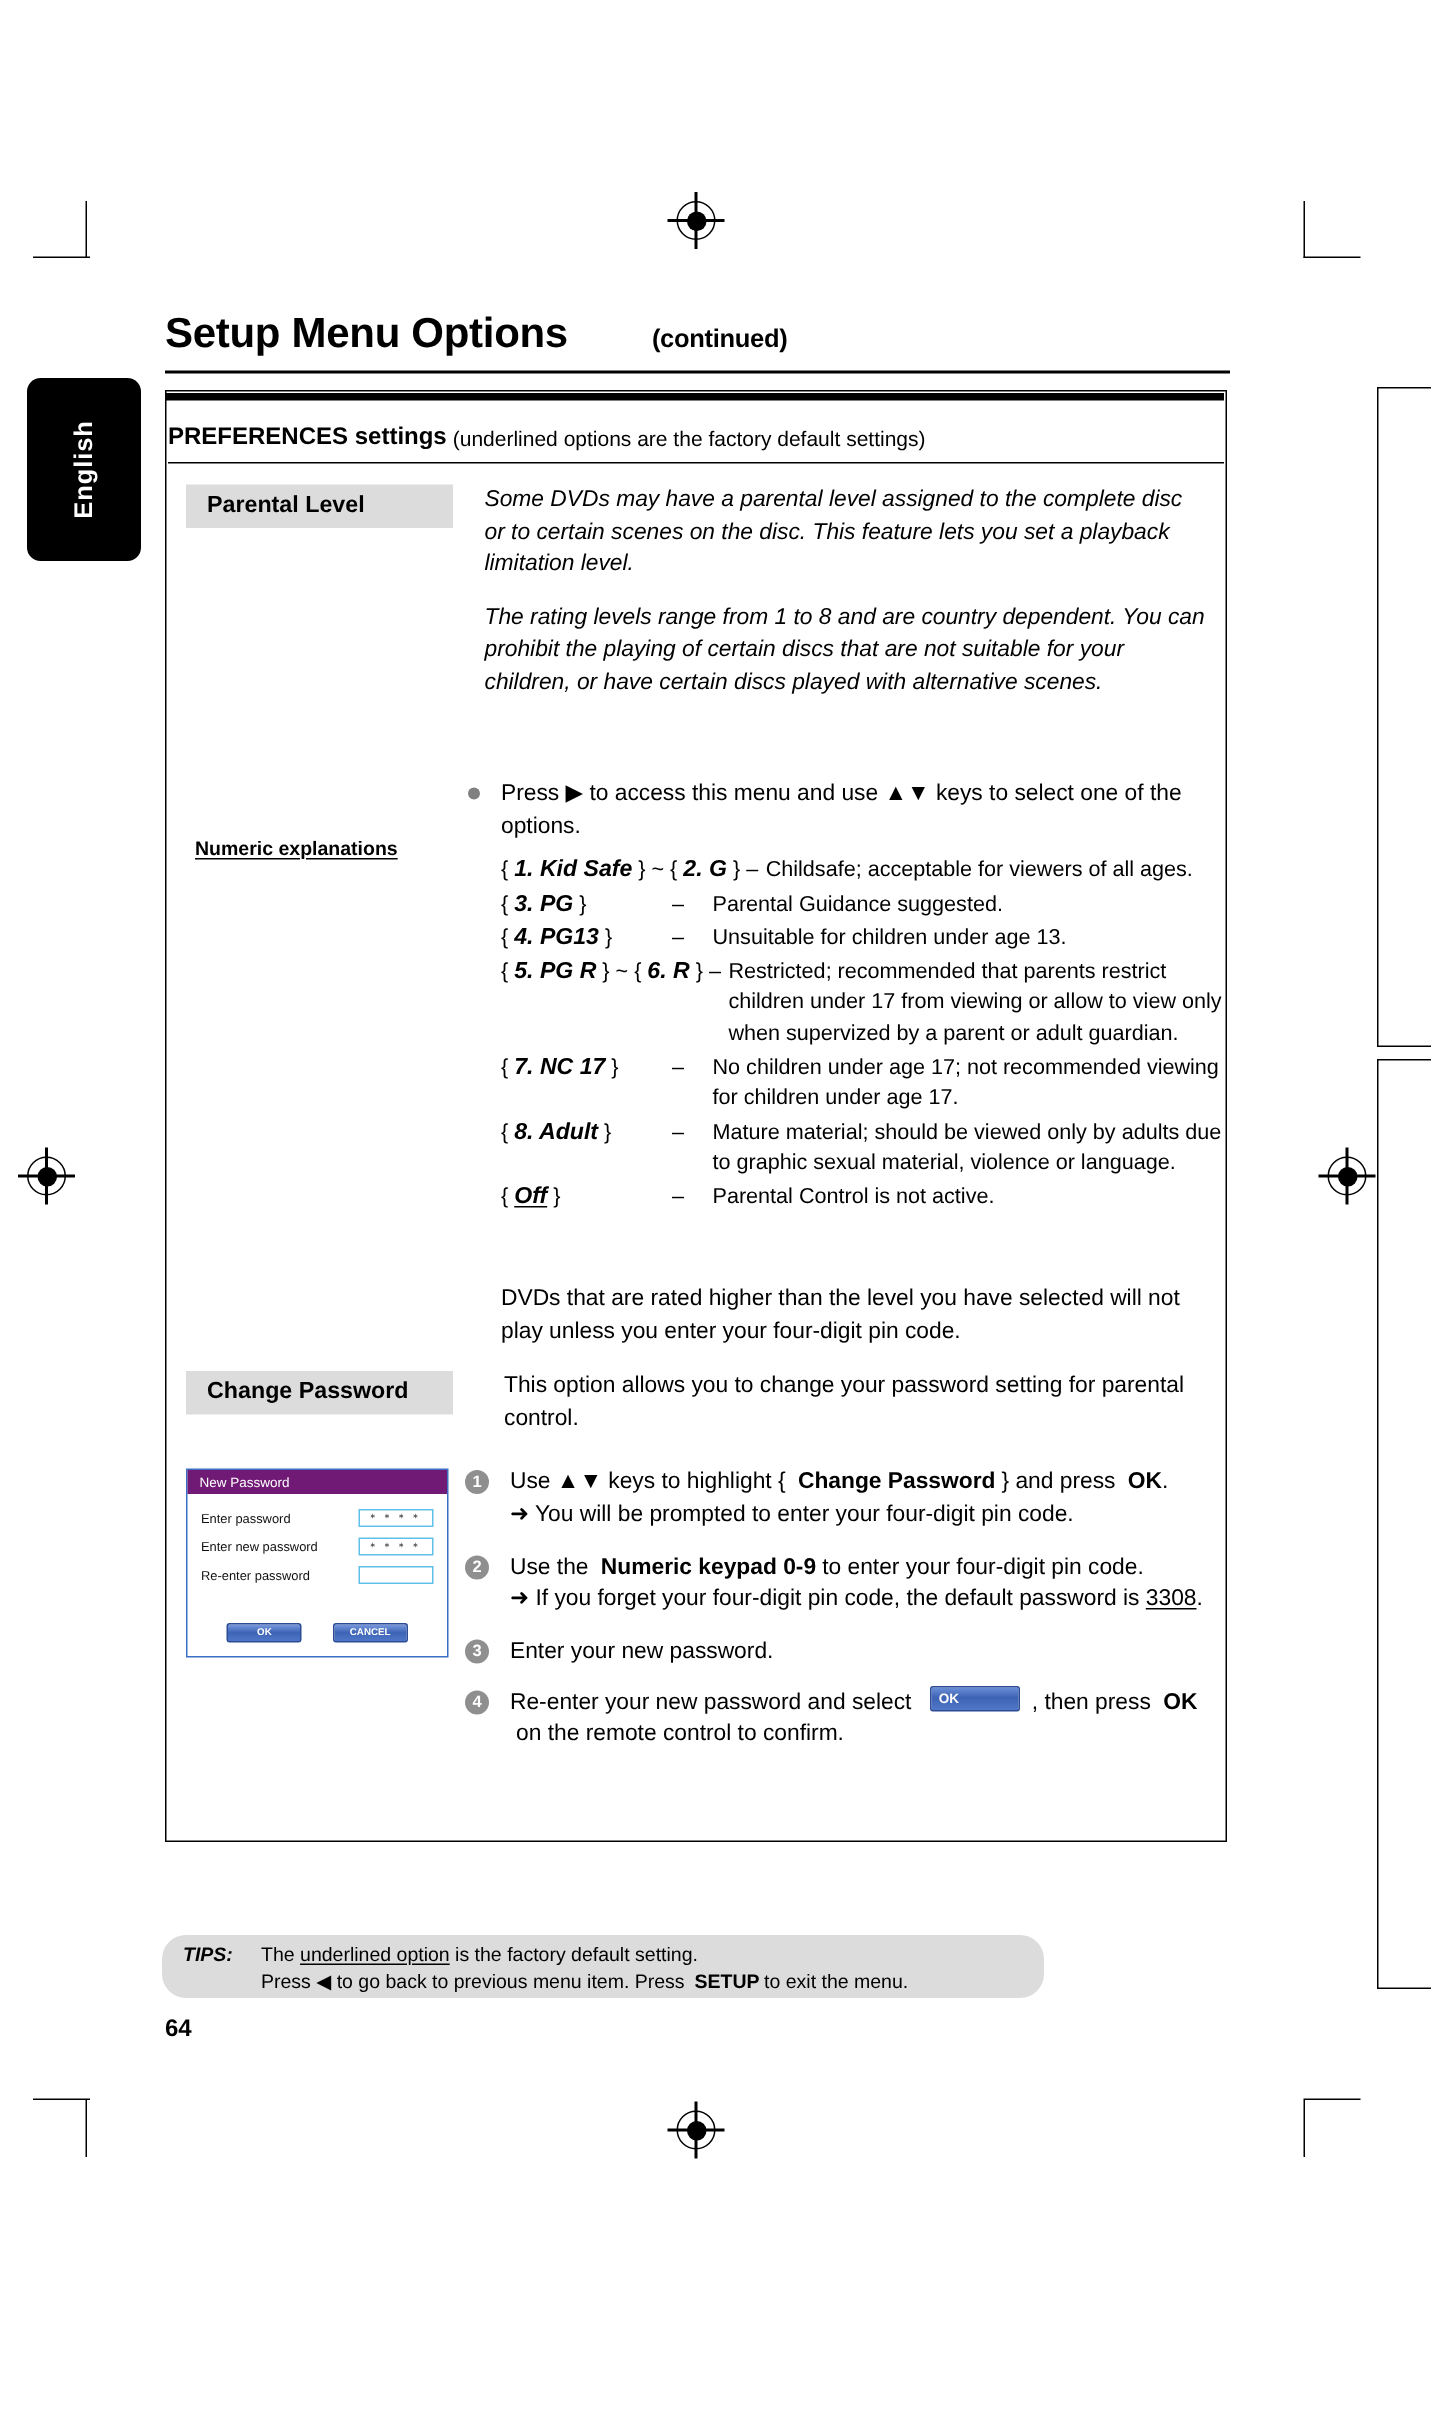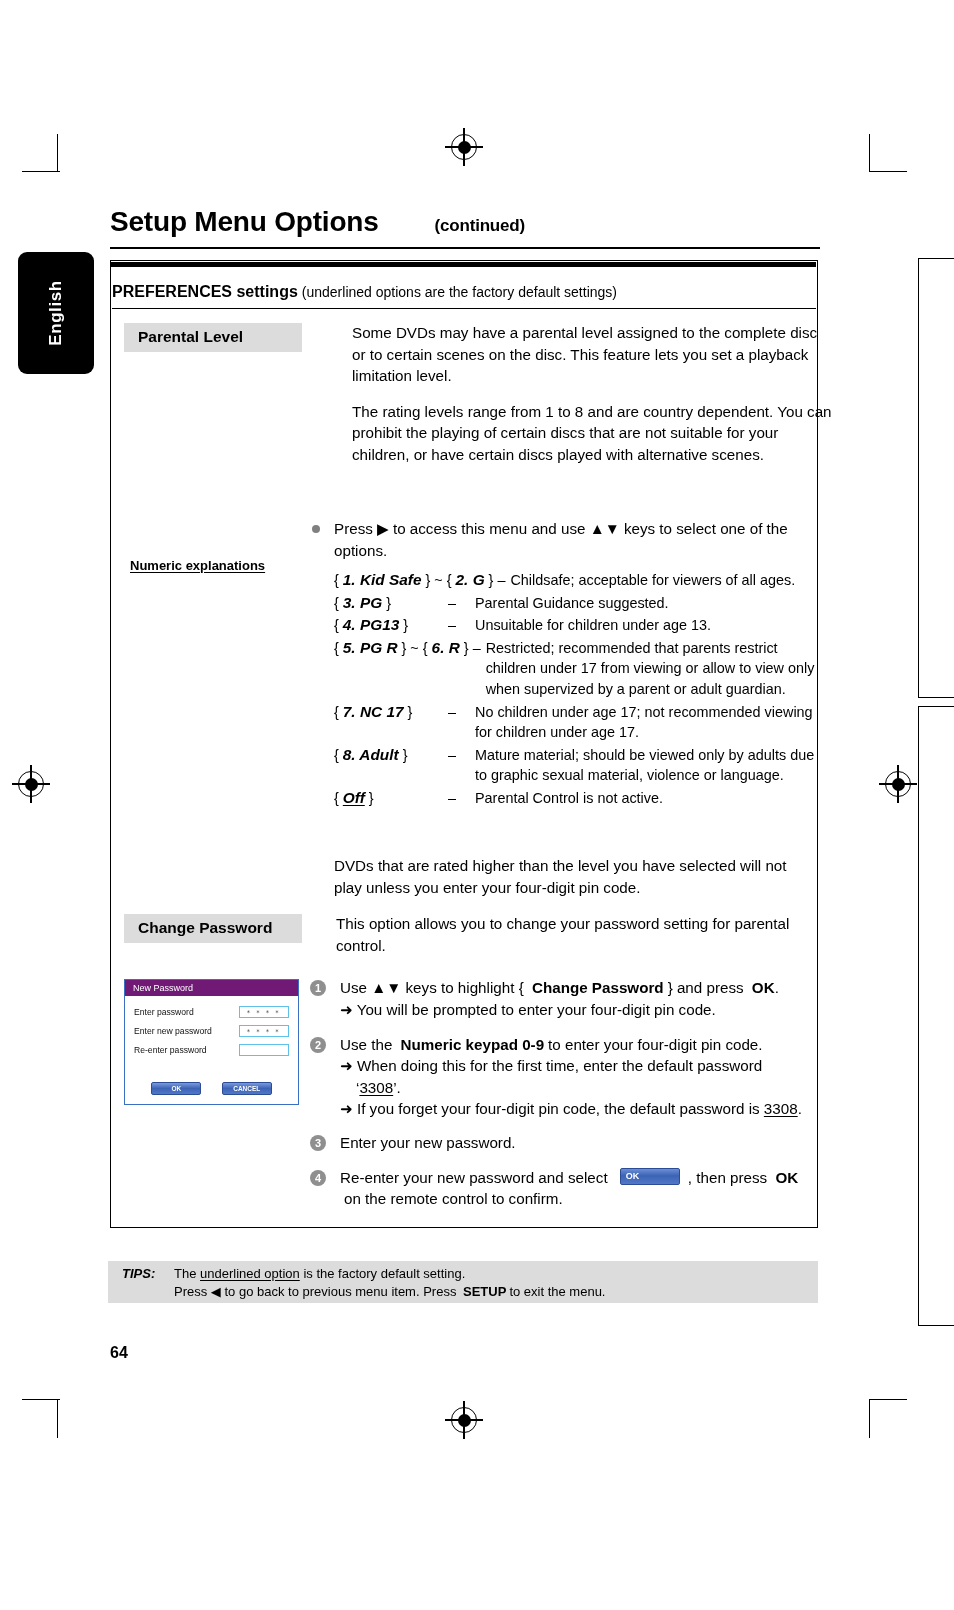--- a/index.html
+++ b/index.html
@@ -300,28 +300,29 @@
     font-weight: bold;
     line-height: 11px;
     text-align: center;
   }
   .dlg-btn.cancel { background: linear-gradient(to bottom,#7a9ade 0%,#3d63b5 50%,#5078c7 100%); }
 
   
   .tips {
     position: absolute;
     left: 108px;
-    top: 1261px;
-    width: 710px;
+    top: 1290px;
+    width: 588px;
     height: 42px;
     background: #dcdcdc;
     font-size: 13px;
     line-height: 18px;
     padding: 4px 0 0 14px;
     box-sizing: border-box;
+    border-radius: 16px;
   }
   .tips .lbl {
     display: inline-block;
     width: 52px;
     font-style: italic;
     font-weight: bold;
   }
   .page-num {
     position: absolute;
     left: 110px;
@@ -382,21 +383,21 @@
 
   <div class="prefs-header">
     <span class="lead">PREFERENCES settings</span>
     <span class="note">(underlined options are the factory default settings)</span>
   </div>
 
   <div class="chip" style="left:124px; top:323px; width:178px;">
     <span>Parental Level</span>
   </div>
 
-  <div class="col" style="left:352px; top:322px; width:482px;">
+  <div class="col" style="left:323px; top:322px; width:482px;font-style:italic;">
     <p>Some DVDs may have a parental level assigned to the complete disc or to certain scenes on the disc. This feature lets you set a playback limitation level.</p>
     <p>The rating levels range from 1 to 8 and are country dependent. You can prohibit the playing of certain discs that are not suitable for your children, or have certain discs played with alternative scenes.</p>
   </div>
 
   <div class="bullet-row" style="left:334px; top:518px; width:478px;">
     <span class="bullet-dot"></span>
     <span>Press ▶ to access this menu and use ▲▼ keys to select one of the options.</span>
   </div>
 
   <div class="left-note" style="left:130px; top:558px;">
@@ -487,21 +488,20 @@
       <span>Use ▲▼ keys to highlight {</span>
       <b style="margin:0 4px;">Change Password</b><span>} and press</span>
       <b style="margin-left:4px;">OK</b><span>.</span>
       <span class="sub arrowline" style="margin-top:1px;"><span class="arrow"></span><span>➜ You will be prompted to enter your four-digit pin code.</span></span>
     </div>
 
     <div class="step">
       <span class="num">2</span>
       <span>Use the</span>
       <b style="margin:0 4px;">Numeric keypad 0-9</b><span>to enter your four-digit pin code.</span>
-      <span class="sub"><span>➜ When doing this for the first time, enter the default password ‘<span class="u">3308</span>’.</span></span>
       <span class="sub"><span>➜ If you forget your four-digit pin code, the default password is <span class="u">3308</span>.</span></span>
     </div>
 
     <div class="step">
       <span class="num">3</span>
       <span>Enter your new password.</span>
     </div>
 
     <div class="step">
       <span class="num">4</span>

